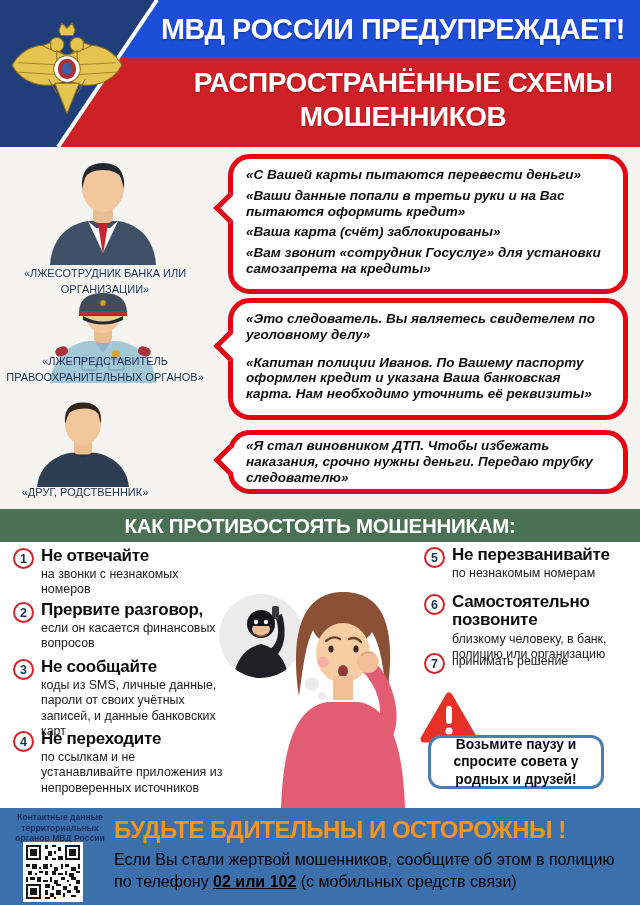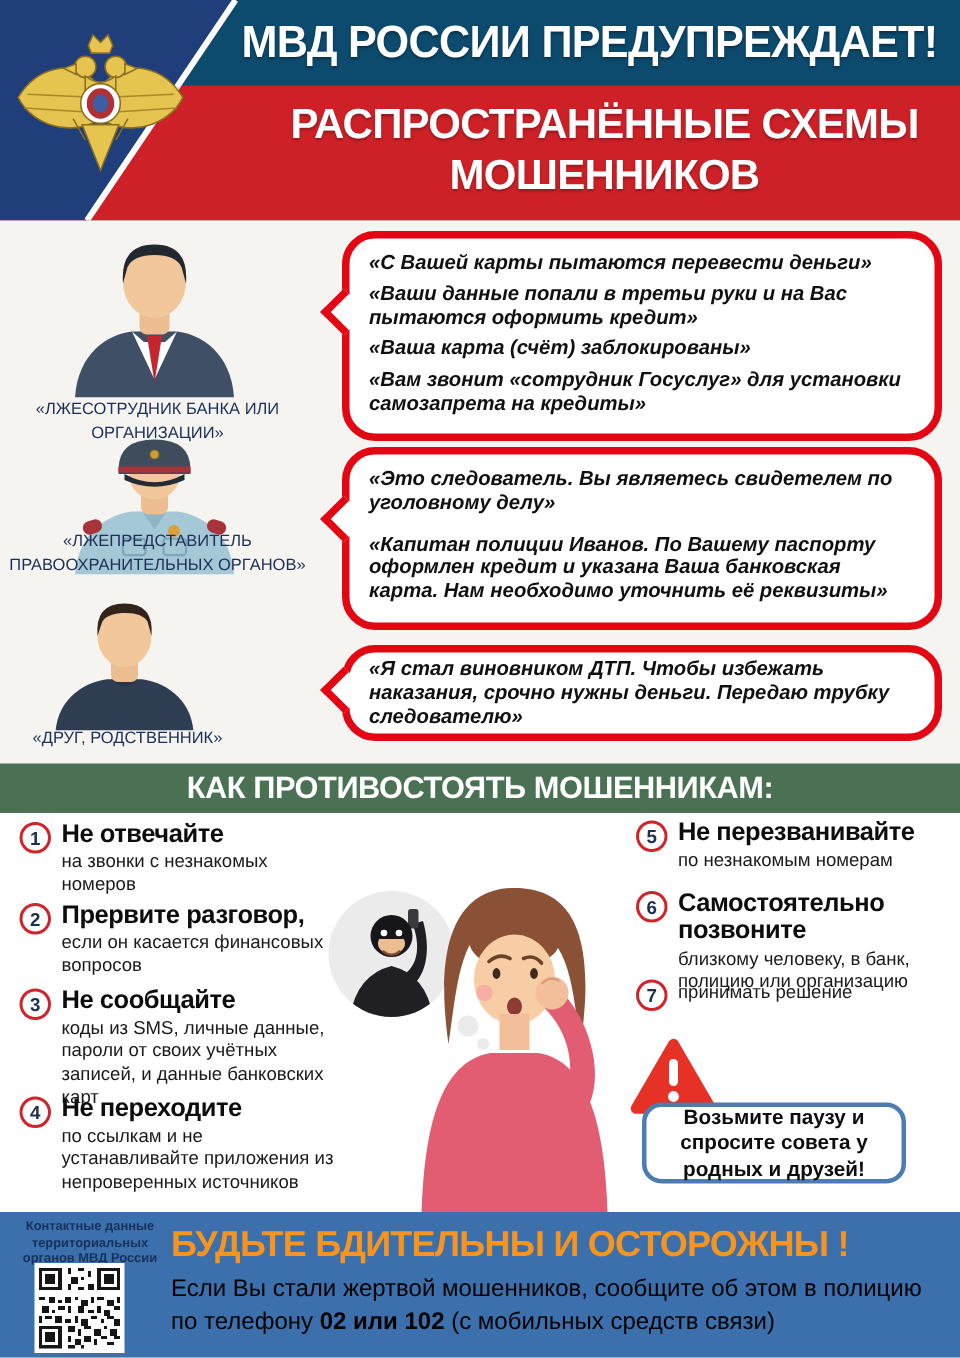--- a/index.html
+++ b/index.html
@@ -3,21 +3,21 @@
 <meta charset="utf-8">
 <style>
   html,body{margin:0;padding:0;background:#888;}
   *{box-sizing:border-box;}
   .poster{
     position:relative;width:640px;height:905px;margin:0 auto;
     background:#f4f3f0;overflow:hidden;
     font-family:"Liberation Sans","DejaVu Sans",sans-serif;
   }
   
-  .header{position:absolute;left:0;top:0;width:640px;height:147px;background:#0c4a6e;}
+  .header{position:absolute;left:0;top:0;width:640px;height:147px;background:#1d4ed8;}
   .header-red{position:absolute;left:0;top:57px;width:640px;height:90px;background:#ce2127;}
   .header-navy{position:absolute;left:0;top:0;width:170px;height:147px;}
   .header-title{
     position:absolute;left:150px;top:12px;width:486px;height:44px;
     color:#fff;font-weight:800;font-size:30px;text-align:center;
     letter-spacing:-0.5px;transform:scaleX(0.96);transform-origin:center;
     text-shadow:0 1px 2px rgba(0,0,0,.35);white-space:nowrap;
   }
   .header-sub{
     position:absolute;left:170px;top:66px;width:466px;height:76px;
@@ -79,21 +79,21 @@
   }
   .qr-box{position:absolute;left:23px;top:34px;width:60px;height:60px;background:#fff;padding:3px;}
   .footer-headline{
     position:absolute;left:114px;top:8px;width:520px;
     color:#f6941f;font-weight:800;font-size:24px;letter-spacing:-0.5px;white-space:nowrap;
   }
   .footer-text{
     position:absolute;left:114px;top:41px;width:520px;
     color:#000000;font-size:16px;line-height:1.4;
   }
-  .footer-text b{font-weight:800;}
+  .footer-text b{font-weight:800;text-decoration:underline;}
 </style>
 </head>
 <body>
 
 <div class="poster">
 
   <div class="header">
     <div class="header-red"></div>
     <svg class="header-navy" width="170" height="147" viewBox="0 0 170 147">
       <polygon points="0,0 157,0 58,147 0,147" fill="#1f3e7a"></polygon>

